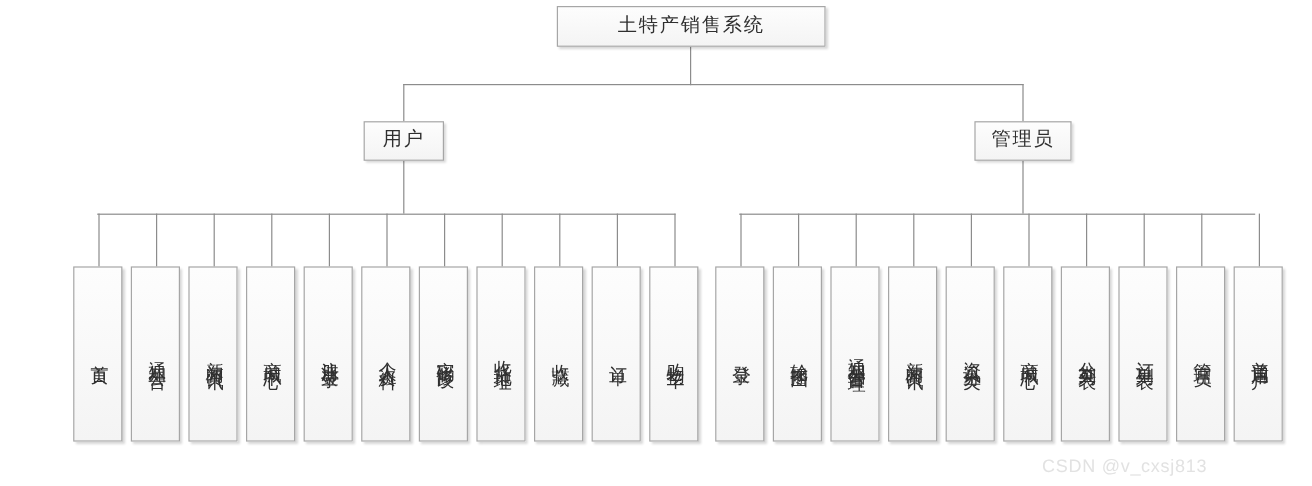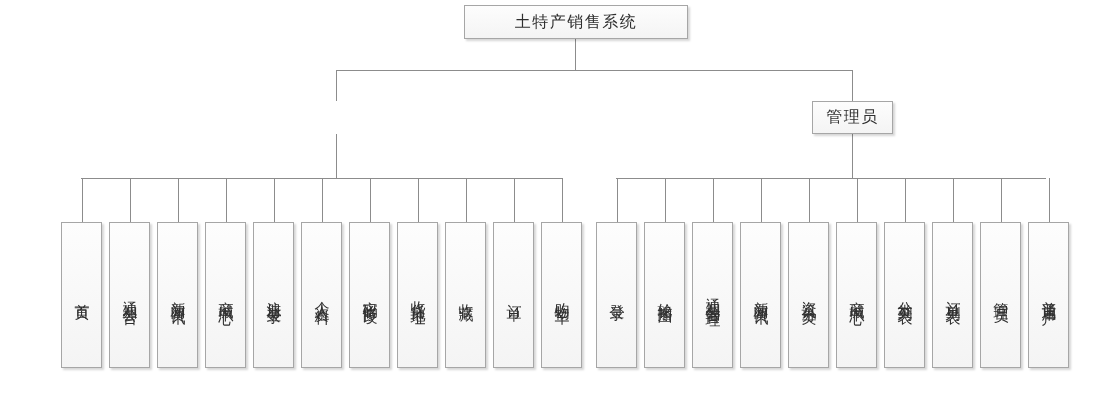--- a/index.html
+++ b/index.html
@@ -114,20 +114,23 @@
       <div class="line v" style="left: 905px; top: 178px; height: 44px;"></div>
       <div class="line v" style="left: 953px; top: 178px; height: 44px;"></div>
       <div class="line v" style="left: 1001px; top: 178px; height: 44px;"></div>
       <div class="line v" style="left: 1049px; top: 178px; height: 44px;"></div>
     </div>
 
   <div class="node" id="node-root">
     <span class="node-label">土特产销售系统</span>
   </div>
 
+  <div class="node node-l2" id="node-user">
+    <span class="node-label">用户</span>
+  </div>
 
   <div class="node node-l2" id="node-admin">
     <span class="node-label">管理员</span>
   </div>
 
   <div id="leaf-nodes">
       <div class="node node-leaf" style="left: 61px; top: 222px;">
         <span class="node-label">首页</span>
       </div>
       <div class="node node-leaf" style="left: 109px; top: 222px;">
@@ -185,13 +188,14 @@
         <span class="node-label">订单列表</span>
       </div>
       <div class="node node-leaf" style="left: 980px; top: 222px;">
         <span class="node-label">管理员</span>
       </div>
       <div class="node node-leaf" style="left: 1028px; top: 222px;">
         <span class="node-label">普通用户</span>
       </div>
     </div>
 
+  <div id="watermark">CSDN @v_cxsj813</div>
 </div>
 
 </body></html>

